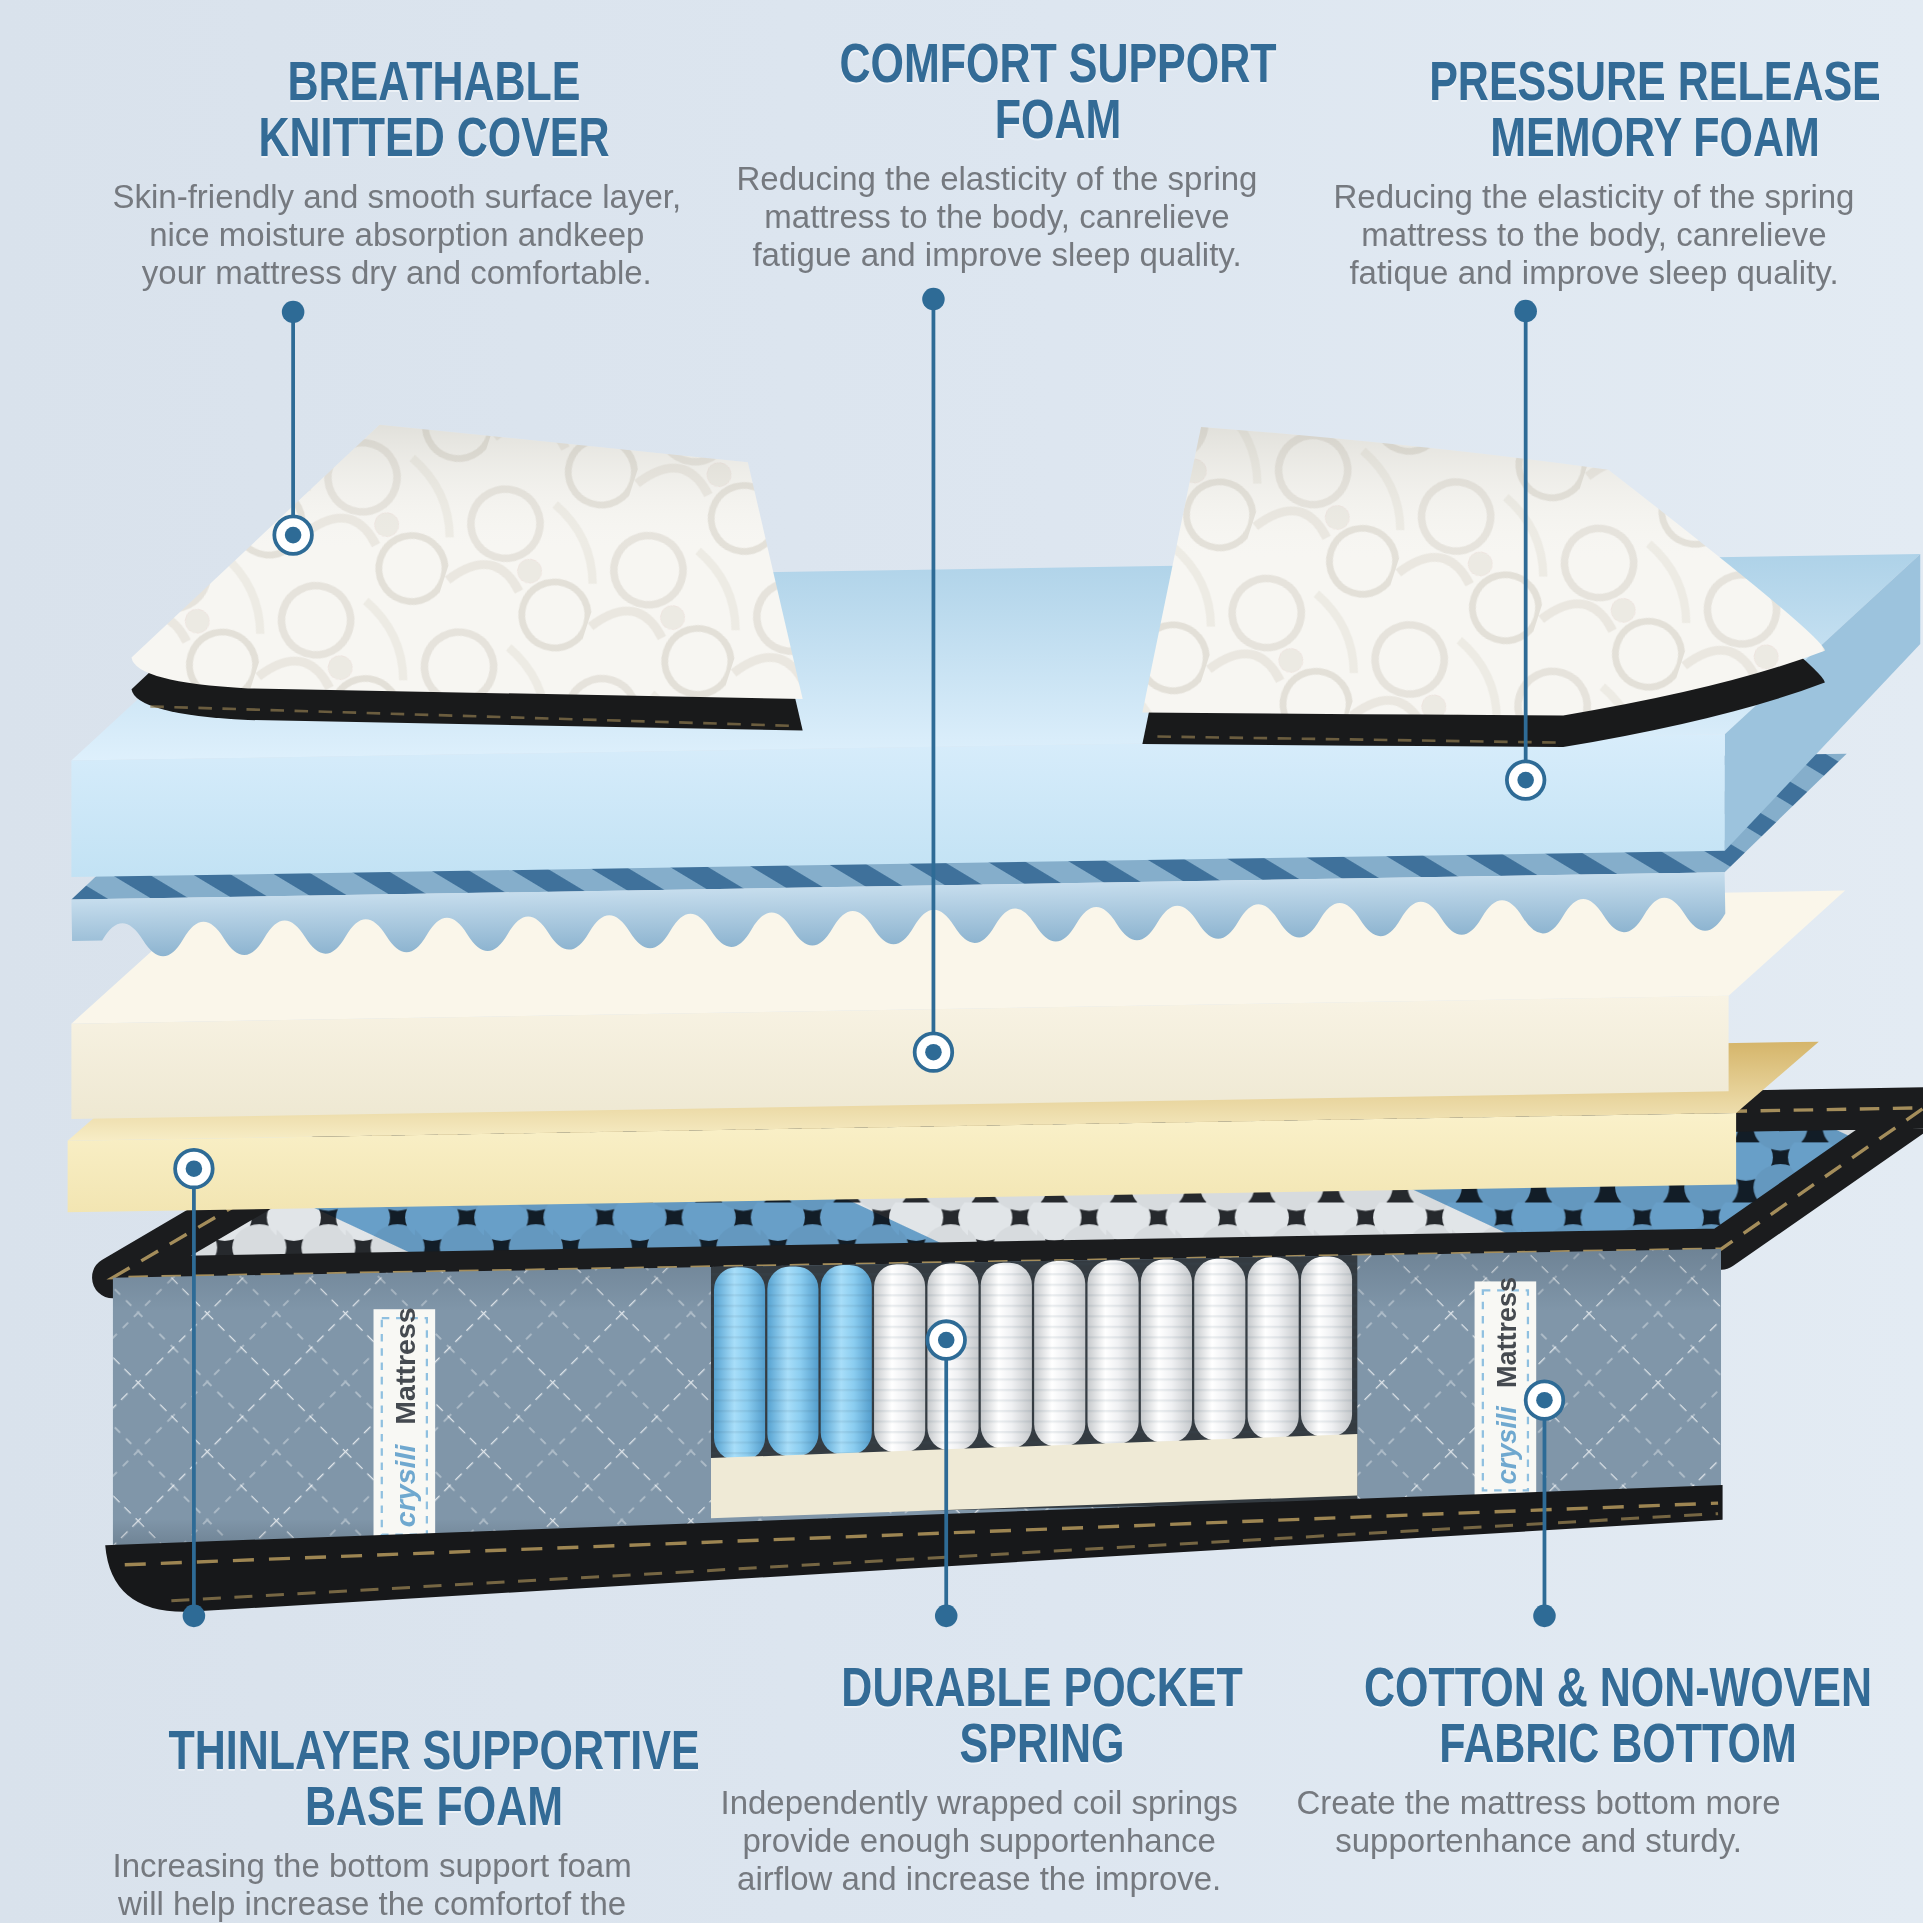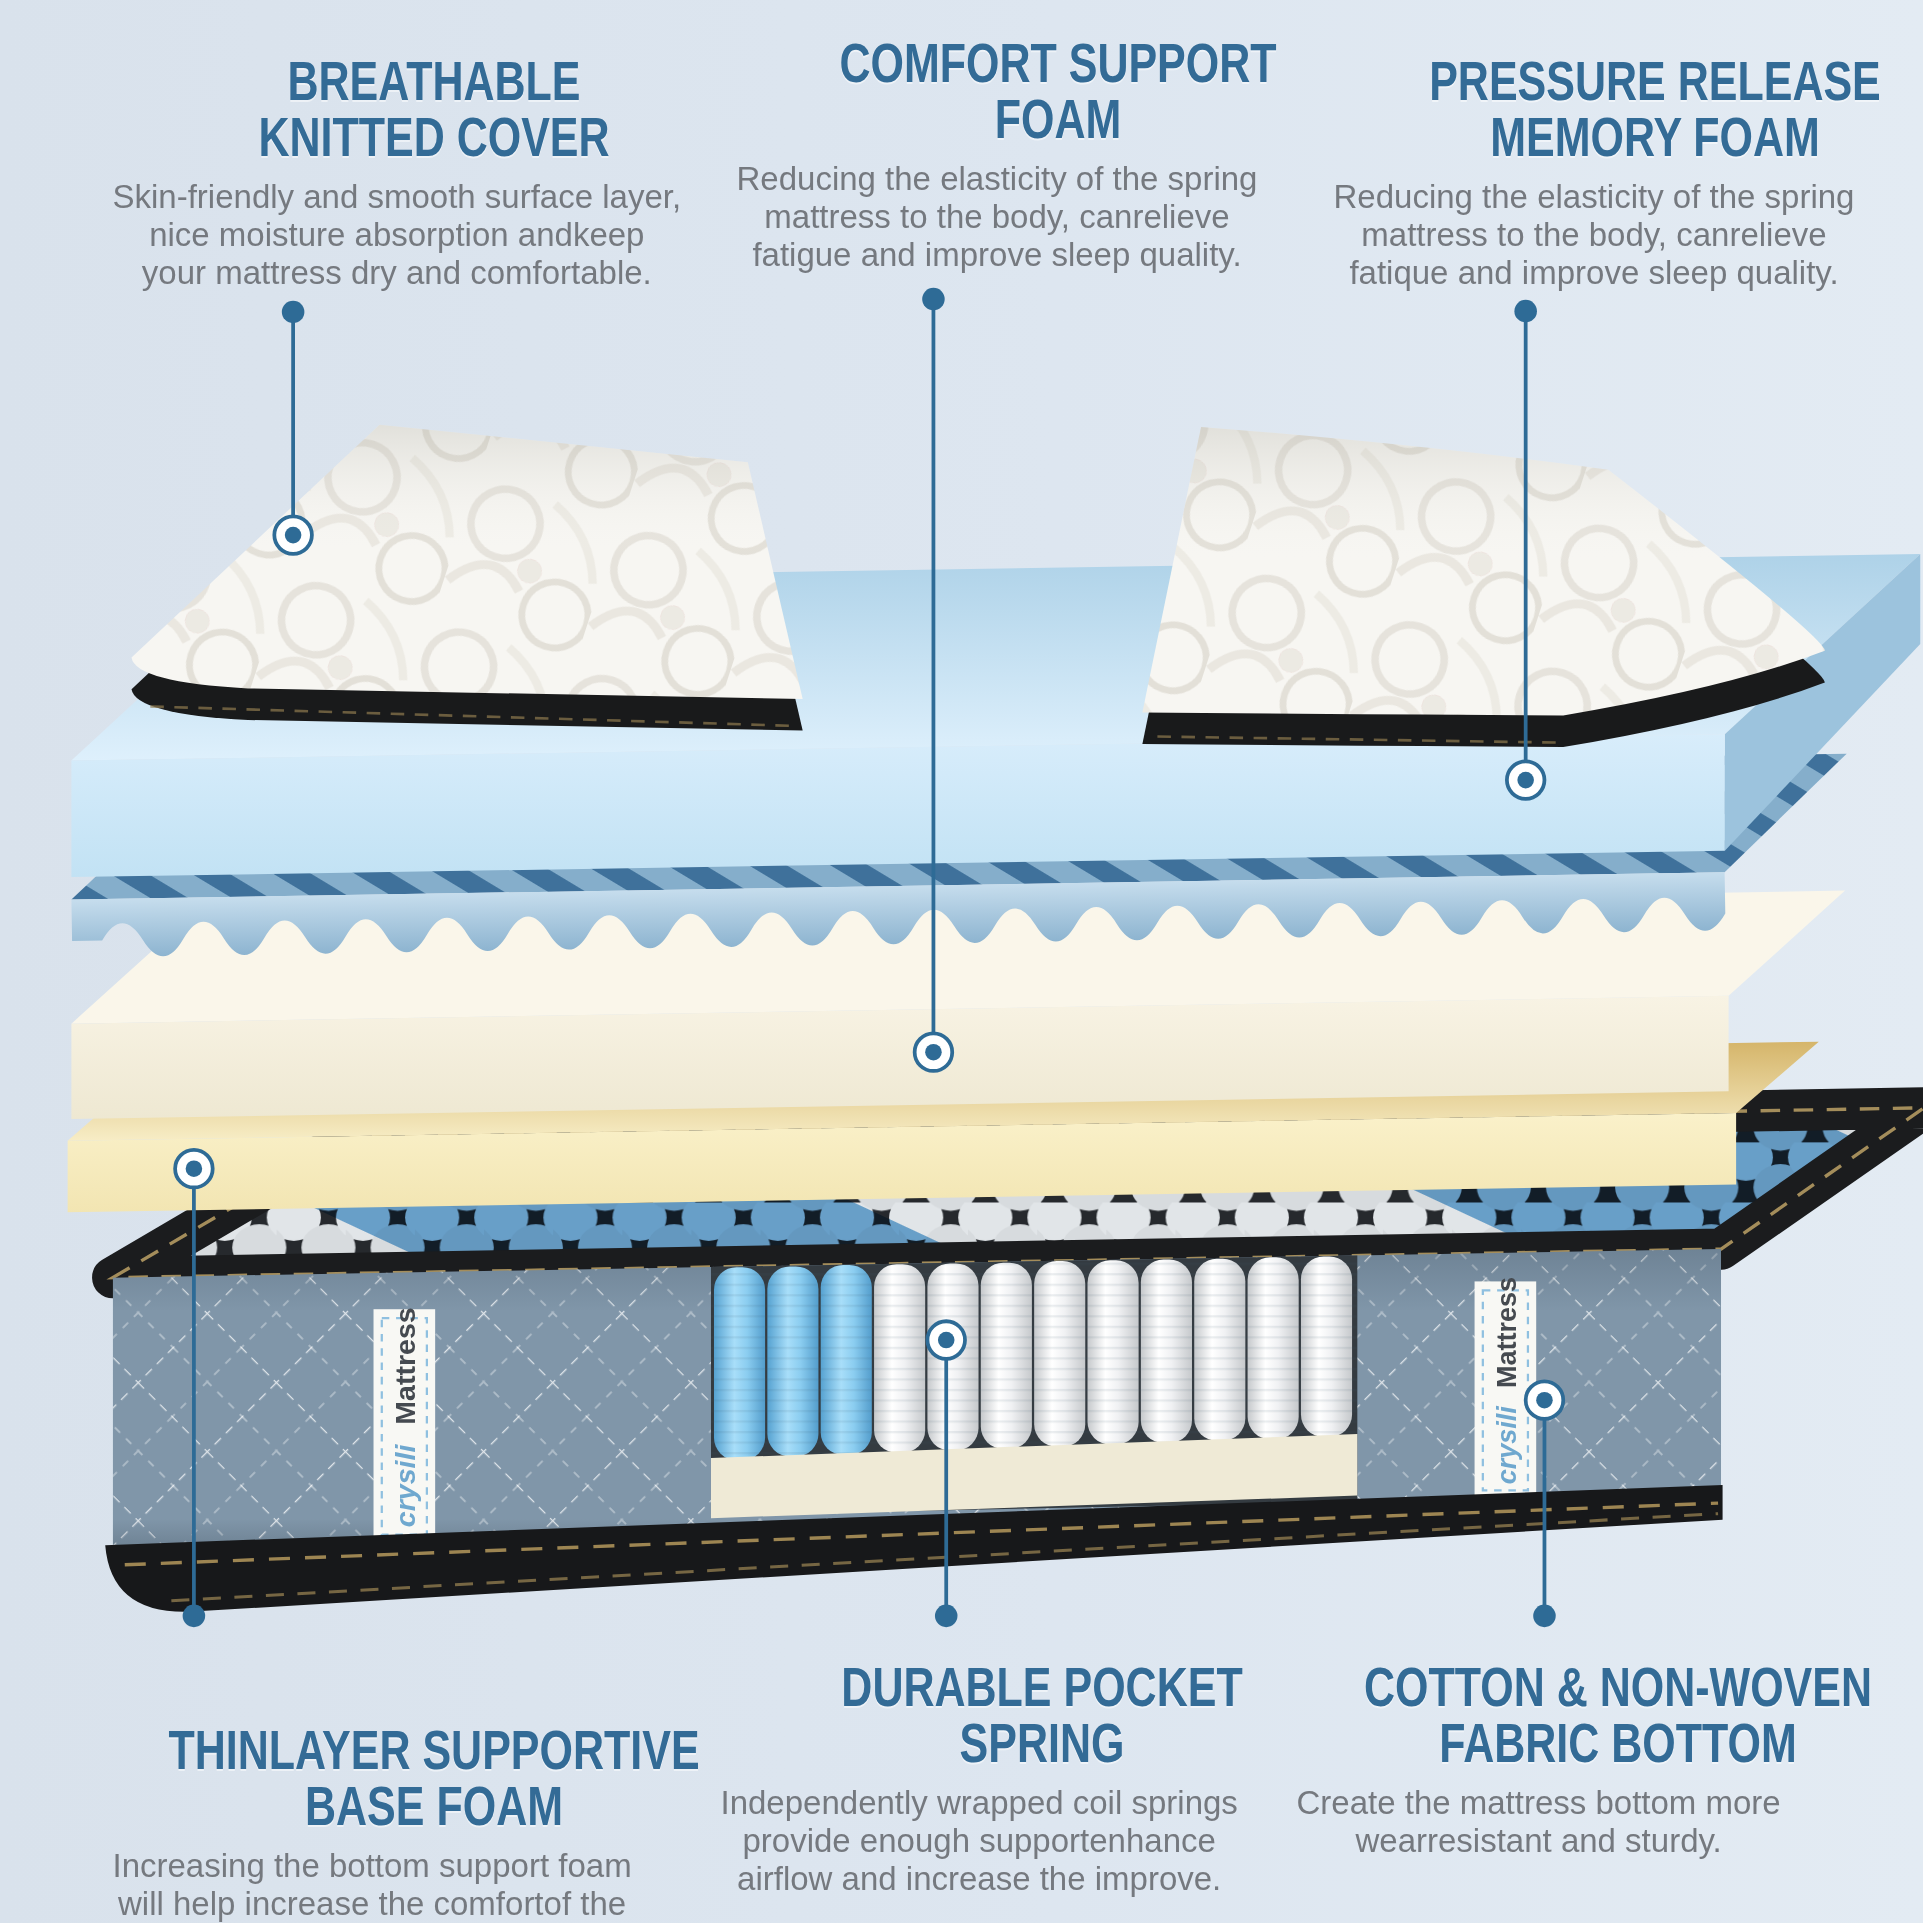--- a/index.html
+++ b/index.html
@@ -299,15 +299,15 @@
 SPRING</h2>
   <p>Independently wrapped coil springs
 provide enough supportenhance
 airflow and increase the improve.</p>
 </div>
 
 <div class="section s6">
   <h2>COTTON &amp; NON-WOVEN
 FABRIC BOTTOM</h2>
   <p>Create the mattress bottom more
-wearresistant and sturdy.</p>
+supportenhance and sturdy.</p>
 </div>
 
 
 </body></html>

